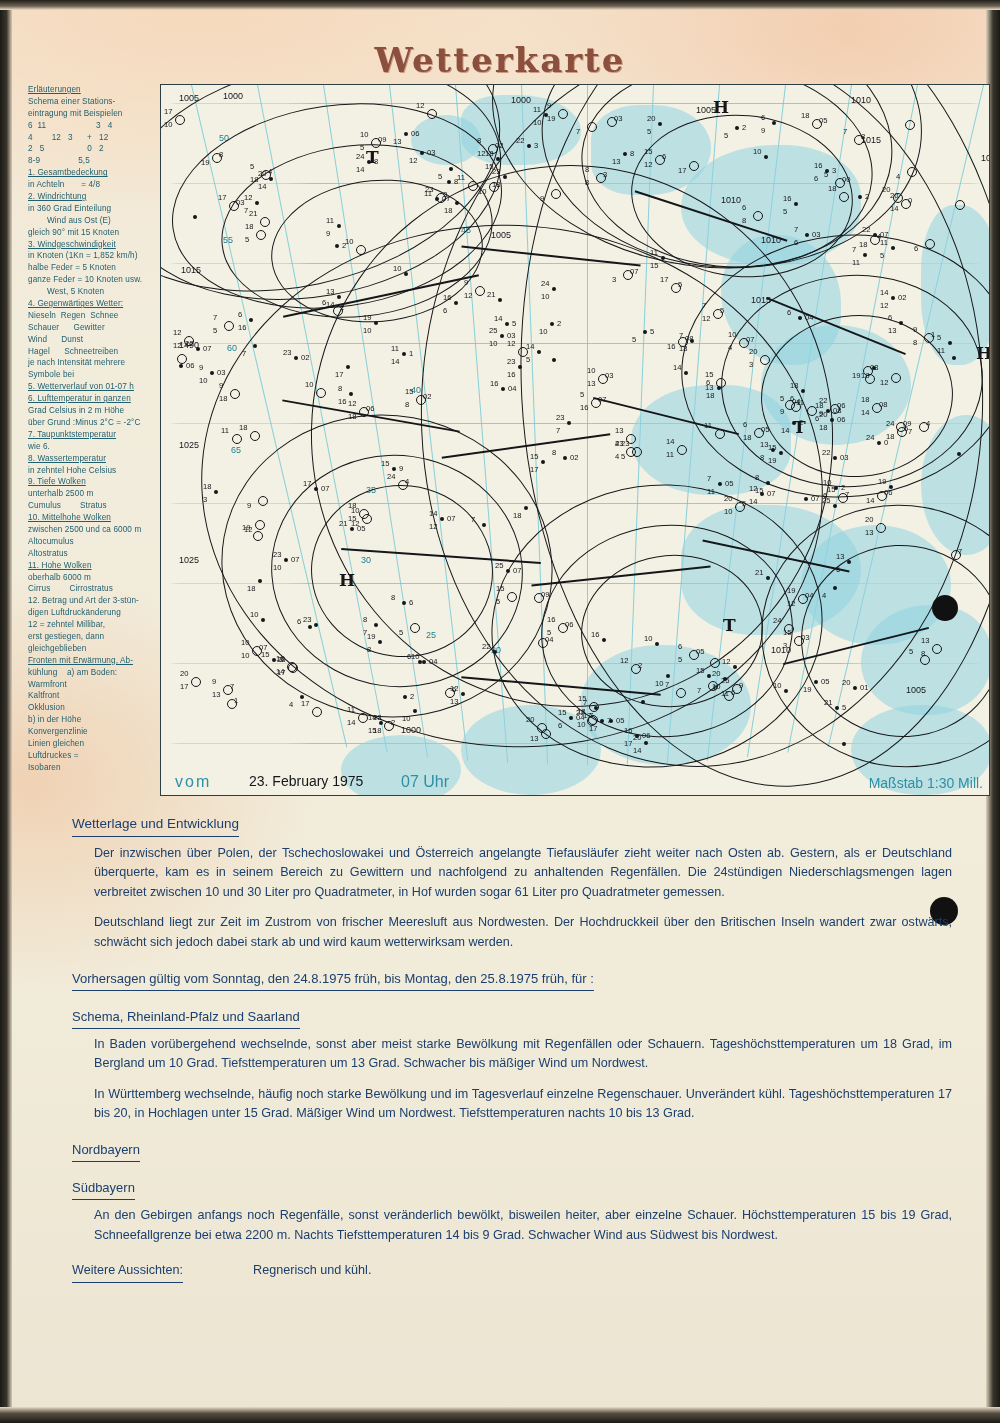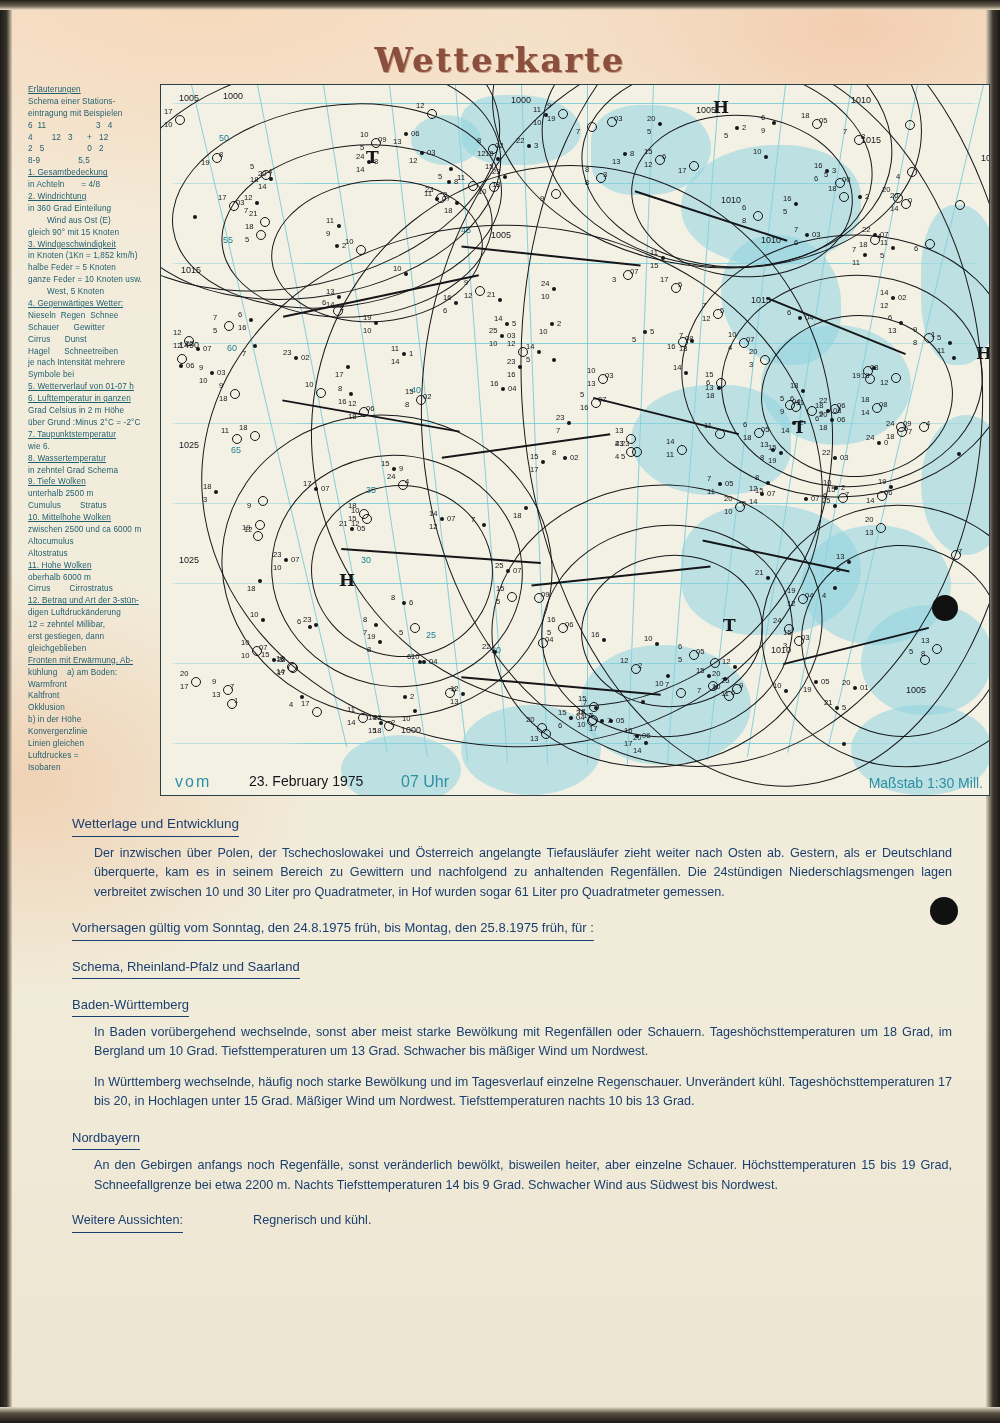--- a/index.html
+++ b/index.html
@@ -219,43 +219,43 @@
         <div class="row">        Wind aus Ost (E)</div>
         <div class="row">gleich 90° mit 15 Knoten</div>
         <div class="row" style="text-decoration: underline;">3. Windgeschwindigkeit</div>
         <div class="row">in Knoten (1Kn = 1,852 km/h)</div>
         <div class="row">halbe Feder = 5 Knoten</div>
         <div class="row">ganze Feder = 10 Knoten usw.</div>
         <div class="row">        West, 5 Knoten</div>
         <div class="row" style="text-decoration: underline;">4. Gegenwärtiges Wetter:</div>
         <div class="row">Nieseln  Regen  Schnee</div>
         <div class="row">Schauer      Gewitter</div>
-        <div class="row">Cirrus      Dunst</div>
+        <div class="row">Wind      Dunst</div>
         <div class="row">Hagel      Schneetreiben</div>
         <div class="row">je nach Intensität mehrere</div>
         <div class="row">Symbole bei</div>
         <div class="row" style="text-decoration: underline;">5. Wetterverlauf von 01-07 h</div>
         <div class="row" style="text-decoration: underline;">6. Lufttemperatur in ganzen</div>
         <div class="row">Grad Celsius in 2 m Höhe</div>
         <div class="row">über Grund :Minus 2°C = -2°C</div>
         <div class="row" style="text-decoration: underline;">7. Taupunktstemperatur</div>
         <div class="row">wie 6.</div>
         <div class="row" style="text-decoration: underline;">8. Wassertemperatur</div>
-        <div class="row">in zehntel Grad Schema</div>
+        <div class="row">in zehntel Hohe Celsius</div>
         <div class="row" style="text-decoration: underline;">9. Tiefe Wolken</div>
         <div class="row">unterhalb 2500 m</div>
         <div class="row">Cumulus        Stratus</div>
         <div class="row" style="text-decoration: underline;">10. Mittelhohe Wolken</div>
         <div class="row">zwischen 2500 und ca 6000 m</div>
         <div class="row">Altocumulus</div>
         <div class="row">Altostratus</div>
         <div class="row" style="text-decoration: underline;">11. Hohe Wolken</div>
         <div class="row">oberhalb 6000 m</div>
         <div class="row">Cirrus        Cirrostratus</div>
-        <div class="row" style="text-decoration: underline;">12. Betrag und Art der 3-stün-</div>
+        <div class="row" style="">12. Betrag und Art der 3-stün-</div>
         <div class="row">digen Luftdruckänderung</div>
         <div class="row">12 = zehntel Millibar,</div>
         <div class="row">erst gestiegen, dann</div>
         <div class="row">gleichgeblieben</div>
         <div class="row" style="text-decoration: underline;">Fronten mit Erwärmung, Ab-</div>
         <div class="row">kühlung    a) am Boden:</div>
         <div class="row">Warmfront</div>
         <div class="row">Kaltfront</div>
         <div class="row">Okklusion</div>
         <div class="row">b) in der Höhe</div>
@@ -1063,31 +1063,32 @@
   </div>
 
   <div class="hole" style="left:932px; top:595px; width:26px; height:26px;"></div>
   <div class="hole" style="left:930px; top:897px; width:28px; height:28px;"></div>
 
   <div id="body-text">
     <div class="h1">
       <span class="h-ul">Wetterlage und Entwicklung</span>
     </div>
     <p class="indent">Der inzwischen über Polen, der Tschechoslowakei und Österreich angelangte Tiefausläufer zieht weiter nach Osten ab. Gestern, als er Deutschland überquerte, kam es in seinem Bereich zu Gewittern und nachfolgend zu anhaltenden Regenfällen. Die 24stündigen Niederschlagsmengen lagen verbreitet zwischen 10 und 30 Liter pro Quadratmeter, in Hof wurden sogar 61 Liter pro Quadratmeter gemessen.</p>
+    <p class="indent">Deutschland liegt zur Zeit im Zustrom von frischer Meeresluft aus Nordwesten. Der Hochdruckkeil über den Britischen Inseln wandert zwar ostwärts, schwächt sich jedoch dabei stark ab und wird kaum wetterwirksam werden.</p>
 
     <div class="sec-title">
       <span class="h-ul">Vorhersagen gültig vom Sonntag, den 24.8.1975 früh, bis Montag, den 25.8.1975 früh, für :</span>
     </div>
 
     <div id="regions">
         <div class="sec-title"><span class="h-ul">Schema, Rheinland-Pfalz und Saarland</span></div>
-        <div class="sec-title"><span class="h-ul">Baden-Württemberg</span></div>
         <p class="indent">In Baden vorübergehend wechselnde, sonst aber meist starke Bewölkung mit Regenfällen oder Schauern. Tageshöchsttemperaturen um 18 Grad, im Bergland um 10 Grad. Tiefsttemperaturen um 13 Grad. Schwacher bis mäßiger Wind um Nordwest.</p>
         <p class="indent">In Württemberg wechselnde, häufig noch starke Bewölkung und im Tagesverlauf einzelne Regenschauer. Unverändert kühl. Tageshöchsttemperaturen 17 bis 20, in Hochlagen unter 15 Grad. Mäßiger Wind um Nordwest. Tiefsttemperaturen nachts 10 bis 13 Grad.</p>
         <div class="sec-title"><span class="h-ul">Nordbayern</span></div>
+        <div class="sec-title"><span class="h-ul">Südbayern</span></div>
         <p class="indent">An den Gebirgen anfangs noch Regenfälle, sonst veränderlich bewölkt, bisweilen heiter, aber einzelne Schauer. Höchsttemperaturen 15 bis 19 Grad, Schneefallgrenze bei etwa 2200 m. Nachts Tiefsttemperaturen 14 bis 9 Grad. Schwacher Wind aus Südwest bis Nordwest.</p>
       </div>
 
     <div class="lastline" style="margin-top:16px;">
       <div>
         <span class="h-ul">Weitere Aussichten:</span>
       </div>
       <div>Regnerisch und kühl.</div>
     </div>
   </div>

